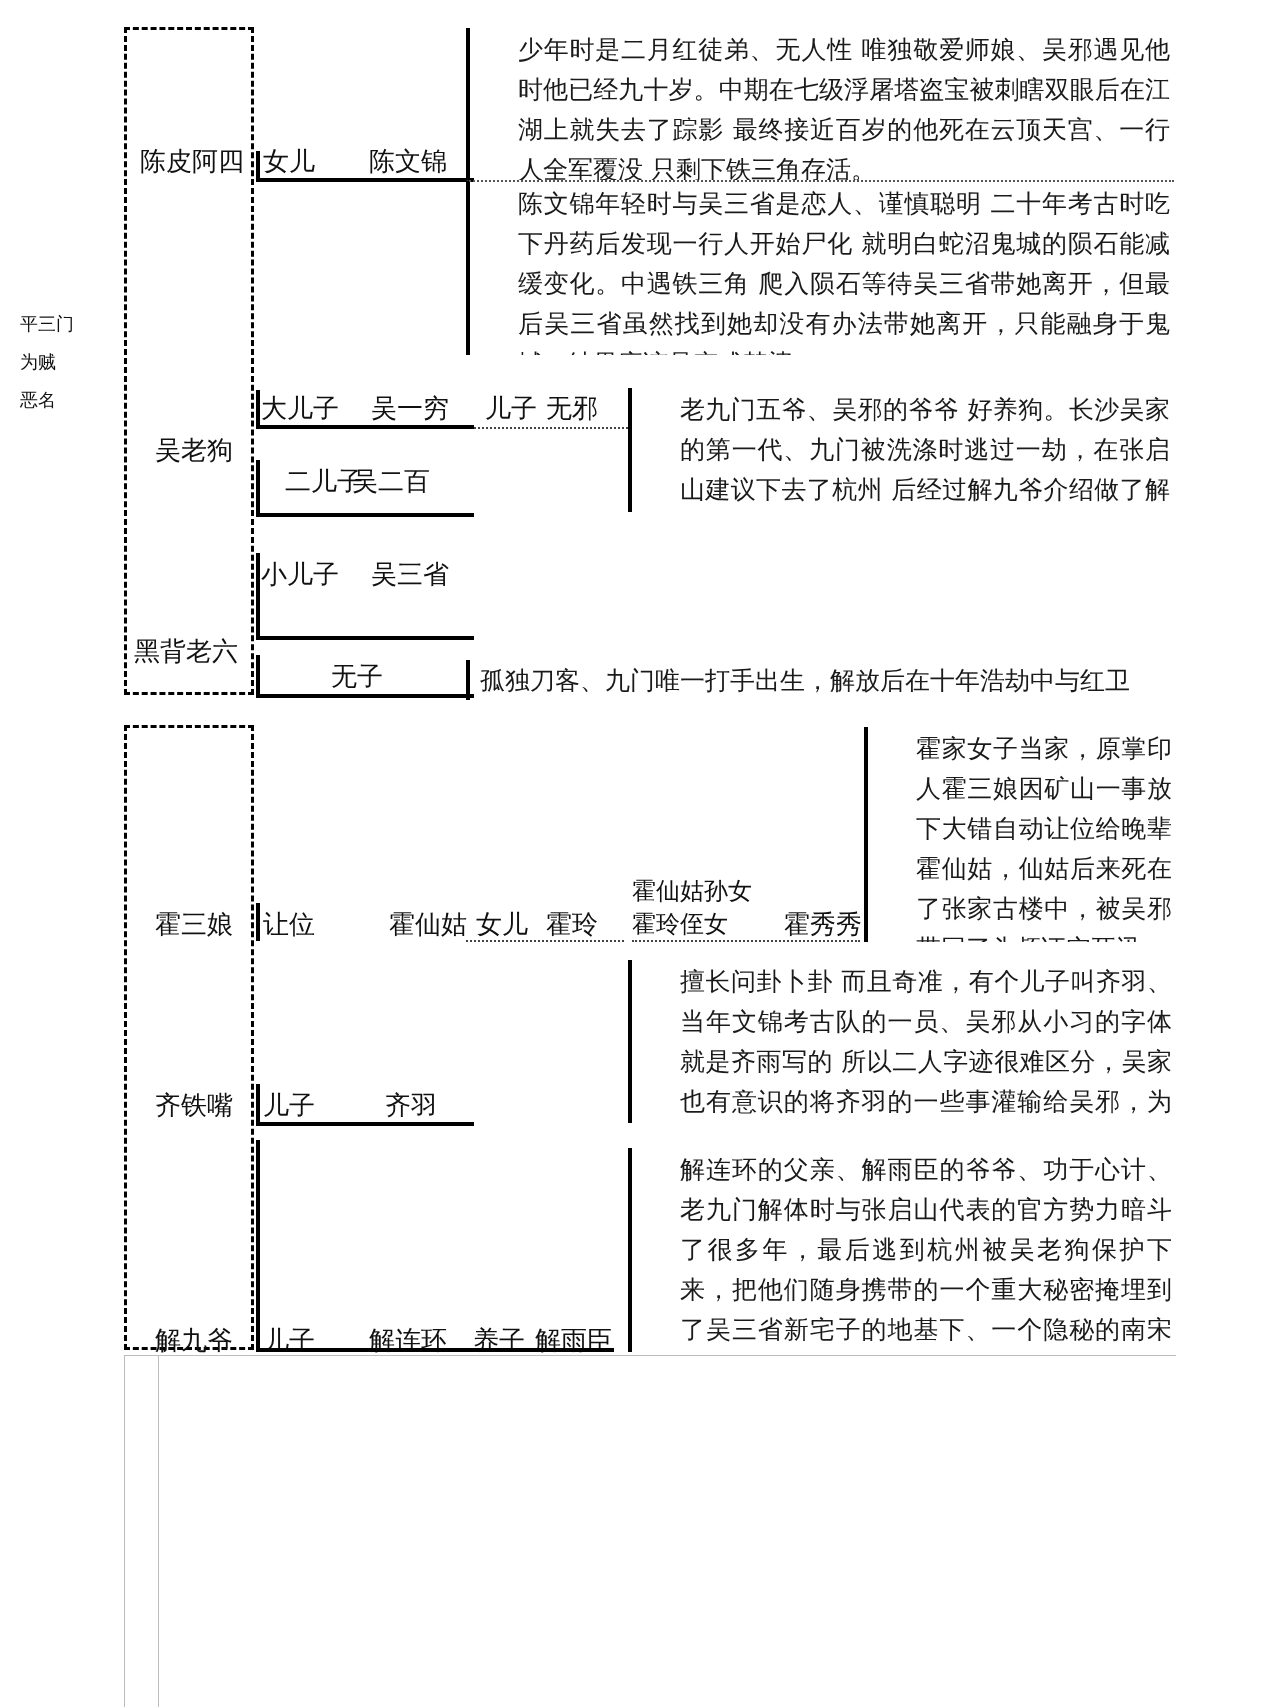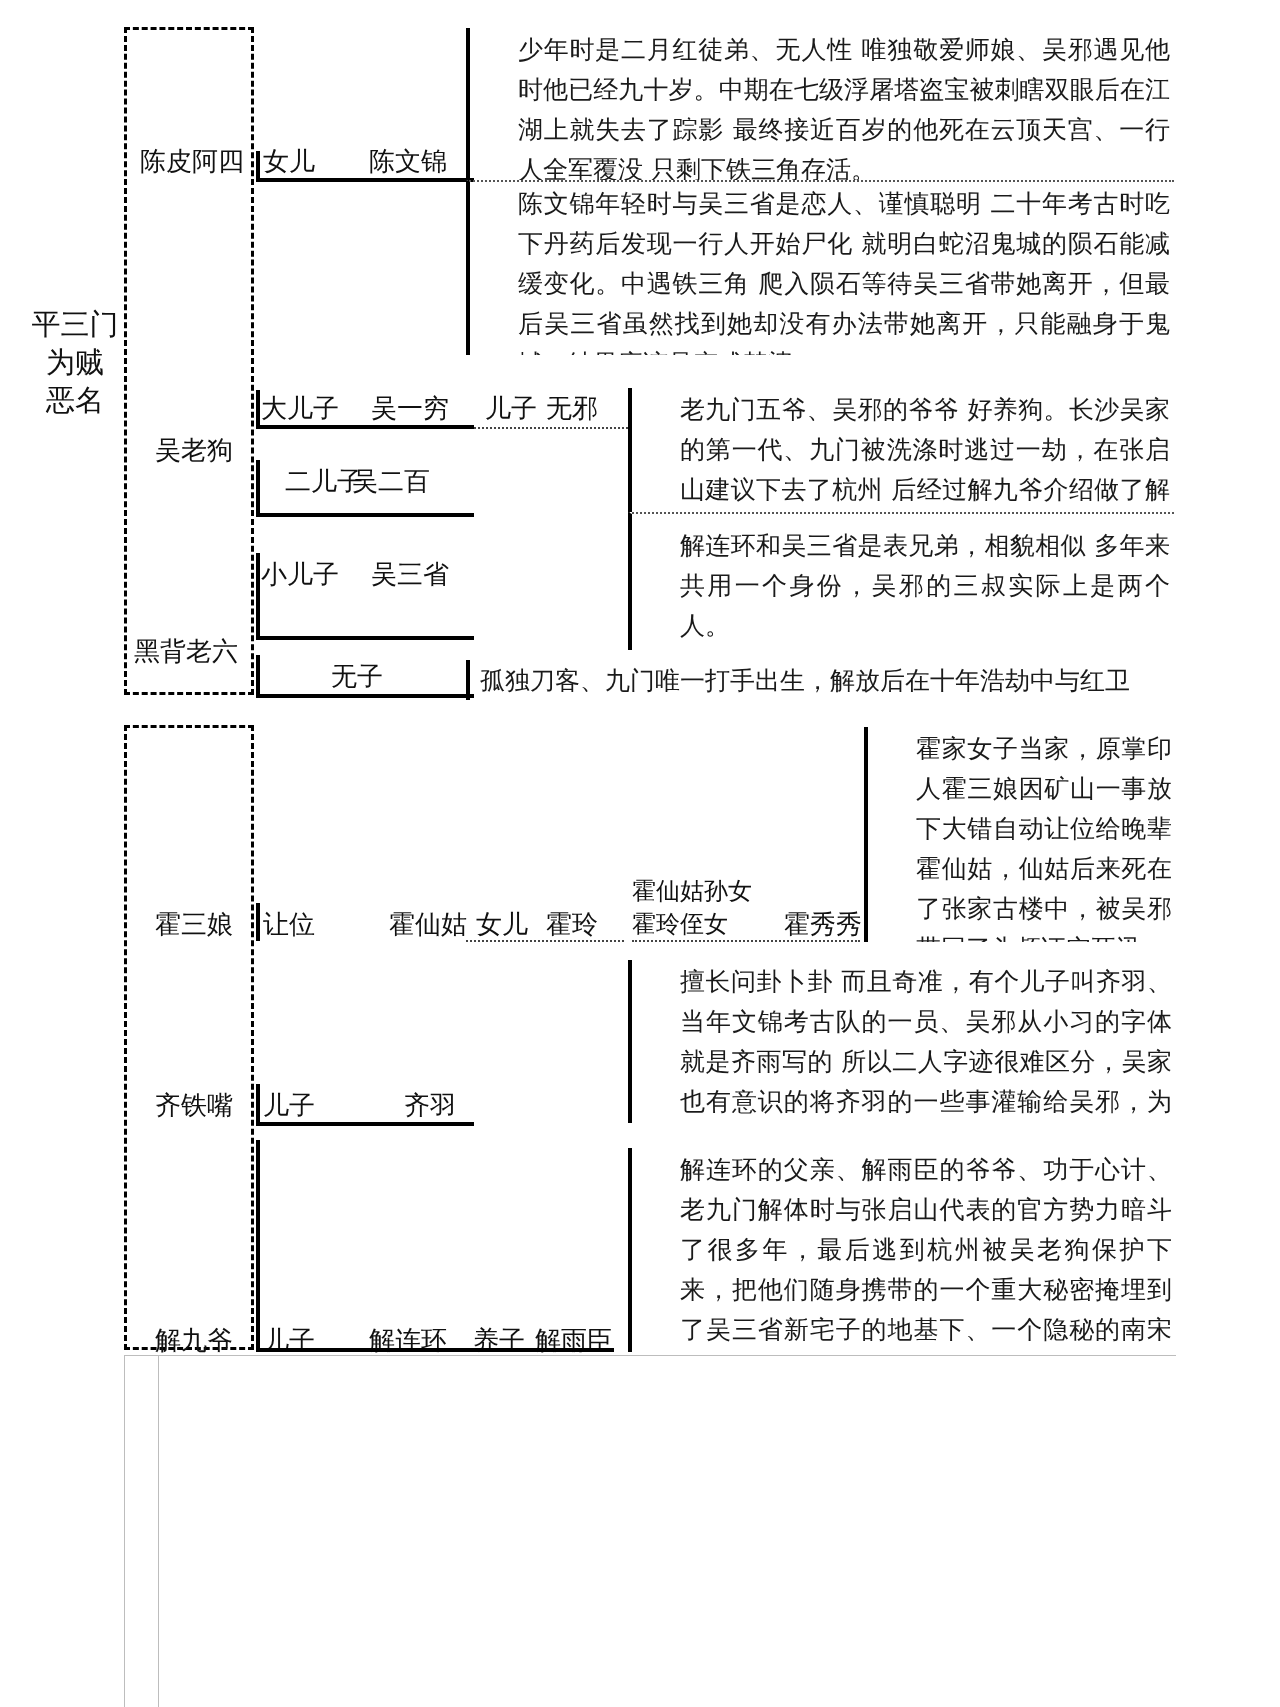--- a/index.html
+++ b/index.html
@@ -51,25 +51,25 @@
   .label {
     position: absolute;
     font-size: 26px;
     line-height: 30px;
     color: #111;
     white-space: nowrap;
   }
   .label.small { font-size: 24px; }
   .cat {
     position: absolute;
-    font-size: 29px;
+    font-size: 18px;
     line-height: 38px;
     color: #111;
     white-space: pre-line;
-    text-align: center;
+    text-align: left;
   }
 
   
   .guide-v { position: absolute; width: 1px; background: #bdbdbd; }
   .guide-h { position: absolute; height: 1px; background: #bdbdbd; }
 </style>
 </head>
 <body>
 
 <div id="page">
@@ -112,22 +112,20 @@
   <div class="vline" style="left:256px; top:553px; height:83px;"></div>
 
   <div class="label" style="left:134px; top:636px;text-align:right;">黑背老六</div>
   <div class="hline" style="left:256px; top:636px; width:218px;"></div>
   <div class="label" style="left:331px; top:661px;">无子</div>
   <div class="hline" style="left:256px; top:694px; width:218px;"></div>
   <div class="vline" style="left:256px; top:655px; height:42px;"></div>
 
   <div class="desc justify" style="left:628px; top:388px; width:546px; height:124px;">老九门五爷、吴邪的爷爷 好养狗。长沙吴家的第一代、九门被洗涤时逃过一劫，在张启山建议下去了杭州 后经过解九爷介绍做了解家表小姐的上门丈夫。</div>
 
-  <div class="desc justify dot-top" style="left:628px; top:512px; width:546px; height:138px;
-              display:flex; align-items:flex-end; padding-bottom:4px;">解连环和吴三省是表兄弟，相貌相似 多年来共用一个身份，吴邪的三叔实际上是两个人。</div>
 
   <div class="desc" style="left:466px; top:660px; width:710px; height:40px; border-left:4px solid #000;
               line-height:38px;">孤独刀客、九门唯一打手出生，解放后在十年浩劫中与红卫</div>
 
   <div class="group-box" style="left:124px; top:725px; width:130px; height:625px;"></div>
 
 
   <div class="label" style="left:155px; top:909px;">霍三娘</div>
   <div class="label" style="left:263px; top:909px;">让位</div>
   <div class="label" style="left:371px; top:909px;margin-left:18px;">霍仙姑</div>
@@ -137,21 +135,21 @@
   <div class="label small" style="left:632px; top:909px;">霍玲侄女</div>
   <div class="label" style="left:784px; top:909px;">霍秀秀</div>
   <div class="vline" style="left:256px; top:903px; height:38px;"></div>
   <div class="dotline-h" style="left:466px; top:940px; width:158px;"></div>
   <div class="dotline-h" style="left:632px; top:940px; width:228px;"></div>
 
   <div class="desc justify" style="left:864px; top:727px; width:312px; height:215px;">霍家女子当家，原掌印人霍三娘因矿山一事放下大错自动让位给晚辈霍仙姑，仙姑后来死在了张家古楼中，被吴邪带回了头颅证实死讯。</div>
 
   <div class="label" style="left:155px; top:1090px;">齐铁嘴</div>
   <div class="label" style="left:263px; top:1090px;">儿子</div>
-  <div class="label" style="left:404px; top:1090px;">齐羽</div>
+  <div class="label" style="left:385px; top:1090px;">齐羽</div>
   <div class="hline" style="left:256px; top:1122px; width:218px;"></div>
   <div class="vline" style="left:256px; top:1084px; height:40px;"></div>
 
   <div class="desc justify" style="left:628px; top:960px; width:548px; height:163px;">擅长问卦卜卦 而且奇准，有个儿子叫齐羽、当年文锦考古队的一员、吴邪从小习的字体就是齐雨写的 所以二人字迹很难区分，吴家也有意识的将齐羽的一些事灌输给吴邪，为了牵制幕后敌人的注意力，让他们以为齐羽还活着，以至于吴邪懵懂时也质疑过自己到底是谁。</div>
 
   <div class="label" style="left:155px; top:1325px;">解九爷</div>
   <div class="label" style="left:263px; top:1325px;">儿子</div>
   <div class="label" style="left:369px; top:1325px;">解连环</div>
   <div class="label" style="left:473px; top:1325px;">养子</div>
   <div class="label" style="left:535px; top:1325px;">解雨臣</div>

